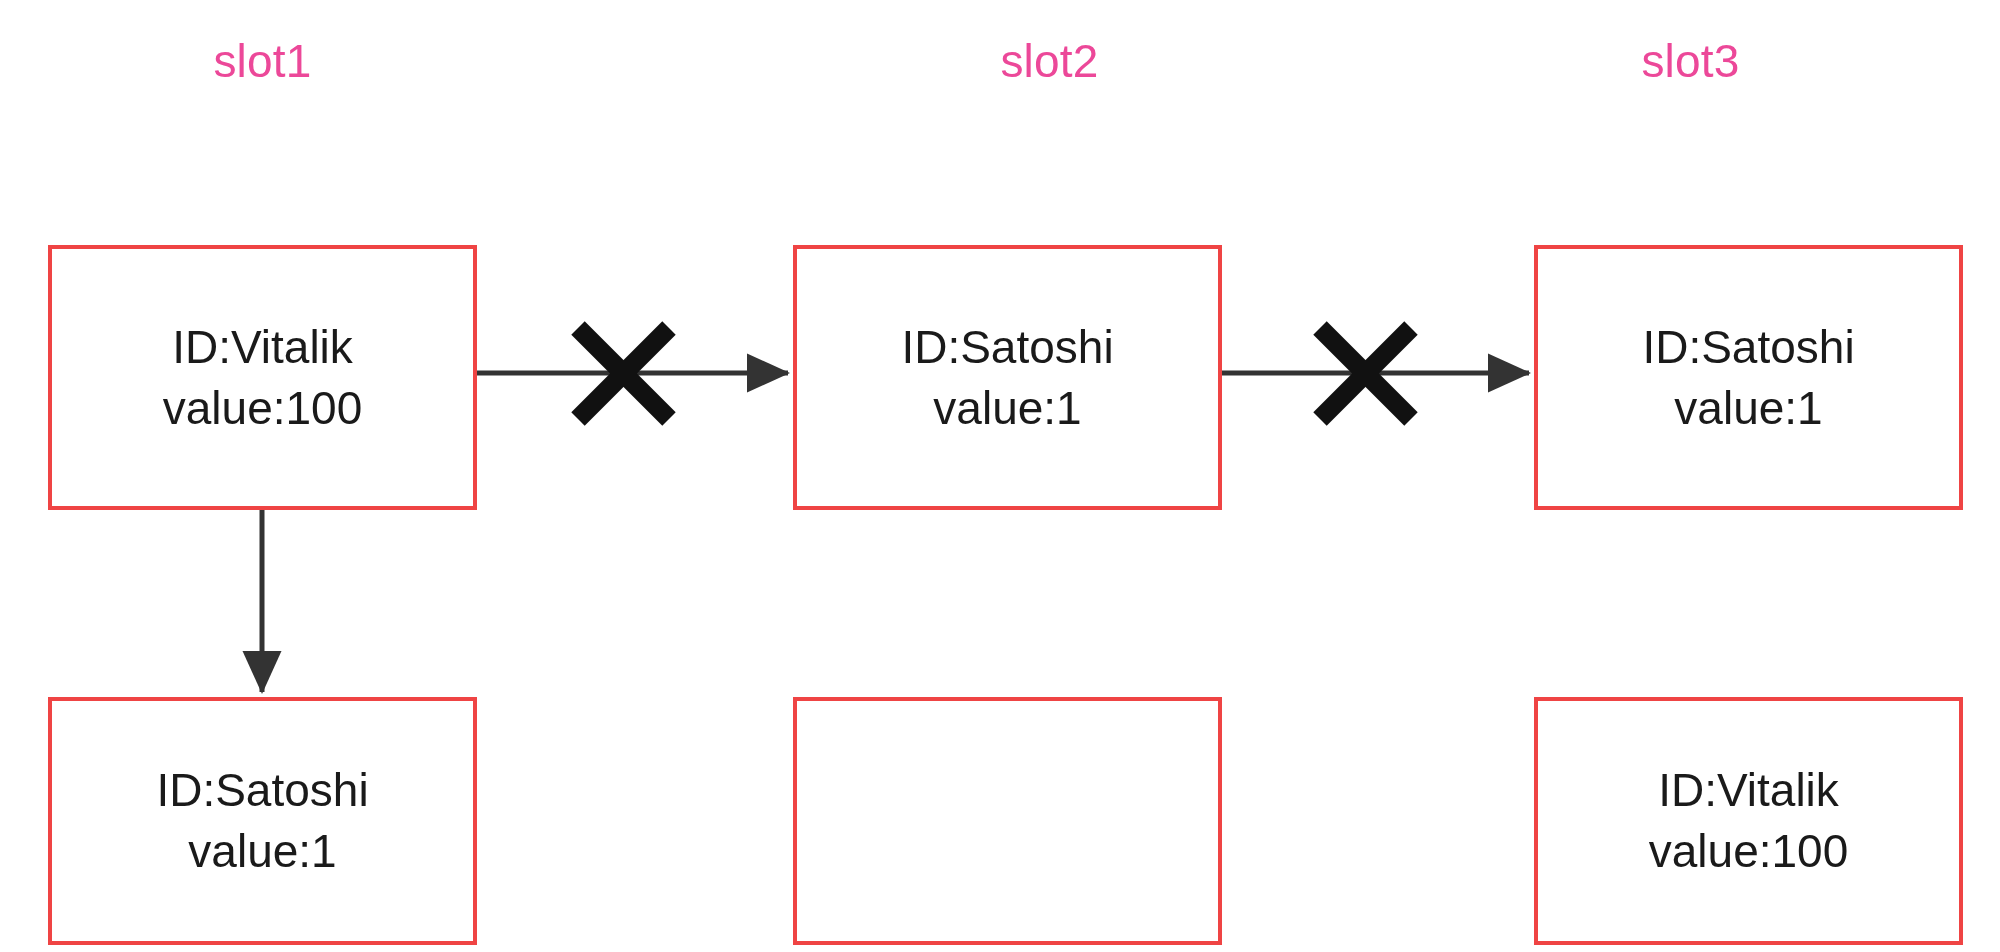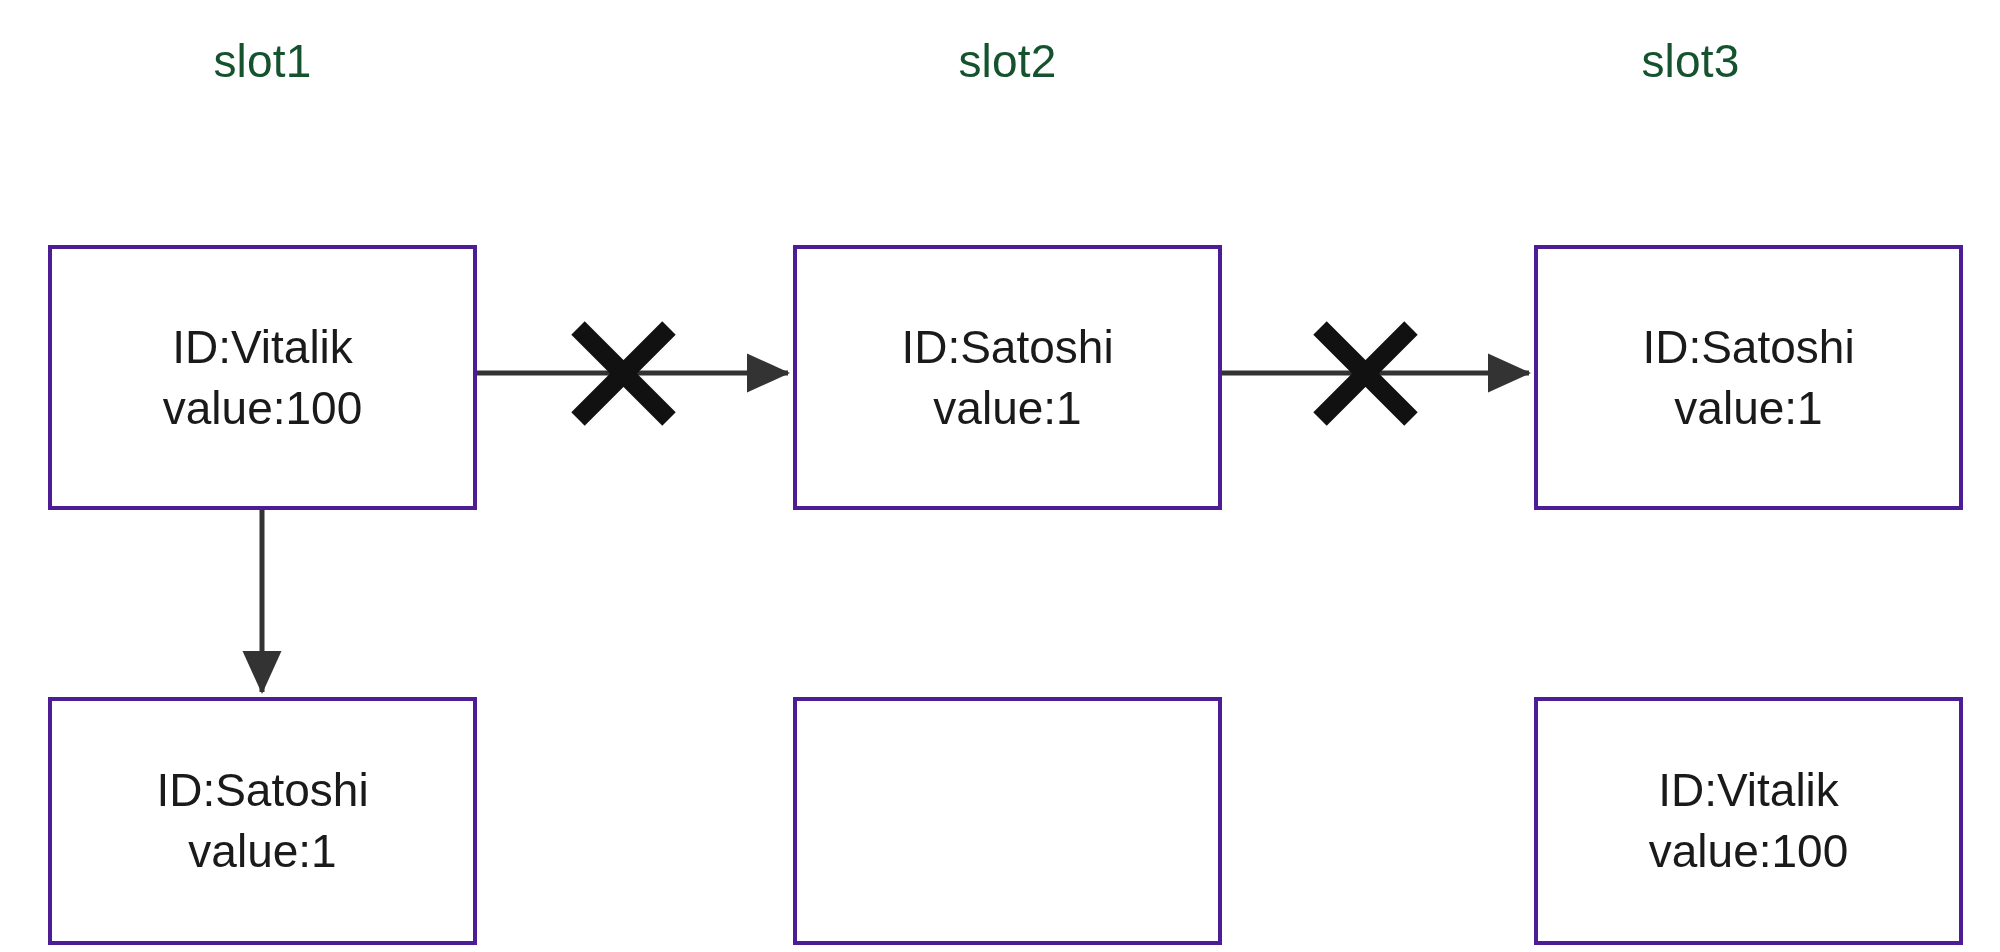--- a/index.html
+++ b/index.html
@@ -14,30 +14,30 @@
     position: relative;
     width: 2000px;
     height: 952px;
     background: #ffffff;
     overflow: hidden;
   }
   .slot-label {
     position: absolute;
     font-size: 46px;
     line-height: 1;
-    color: #14532d;
+    color: #ec4899;
     text-align: center;
     white-space: nowrap;
     letter-spacing: 0.2px;
   }
   .node-box {
     position: absolute;
     box-sizing: border-box;
     background: #ffffff;
-    border: 4px solid #4c1d95;
+    border: 4px solid #ef4444;
     display: flex;
     flex-direction: column;
     align-items: center;
     justify-content: center;
   }
   .node-line {
     font-size: 46px;
     line-height: 1.32;
     color: #1a1a1a;
     white-space: nowrap;
@@ -54,21 +54,21 @@
     height: 952px;
     pointer-events: none;
   }
 </style>
 </head>
 <body>
 
 <div id="canvas">
 
   <div class="slot-label" style="left:48px; top:38px; width:429px;">slot1</div>
-  <div class="slot-label" style="left:793px; top:38px; width:429px;">slot2</div>
+  <div class="slot-label" style="left:835px; top:38px; width:429px;">slot2</div>
   <div class="slot-label" style="left:1476px; top:38px; width:429px;">slot3</div>
 
   <svg class="edge-layer" viewBox="0 0 2000 952" xmlns="http://www.w3.org/2000/svg">
     <defs>
       <marker id="arrowhead" markerWidth="9" markerHeight="9" refX="8.2" refY="4.5" orient="auto" markerUnits="strokeWidth">
         <path d="M0,0.6 L8.6,4.5 L0,8.4 z" fill="#333333"></path>
       </marker>
     </defs>
 
     <line x1="474" y1="373" x2="788" y2="373" stroke="#333333" stroke-width="5" marker-end="url(#arrowhead)"></line>

